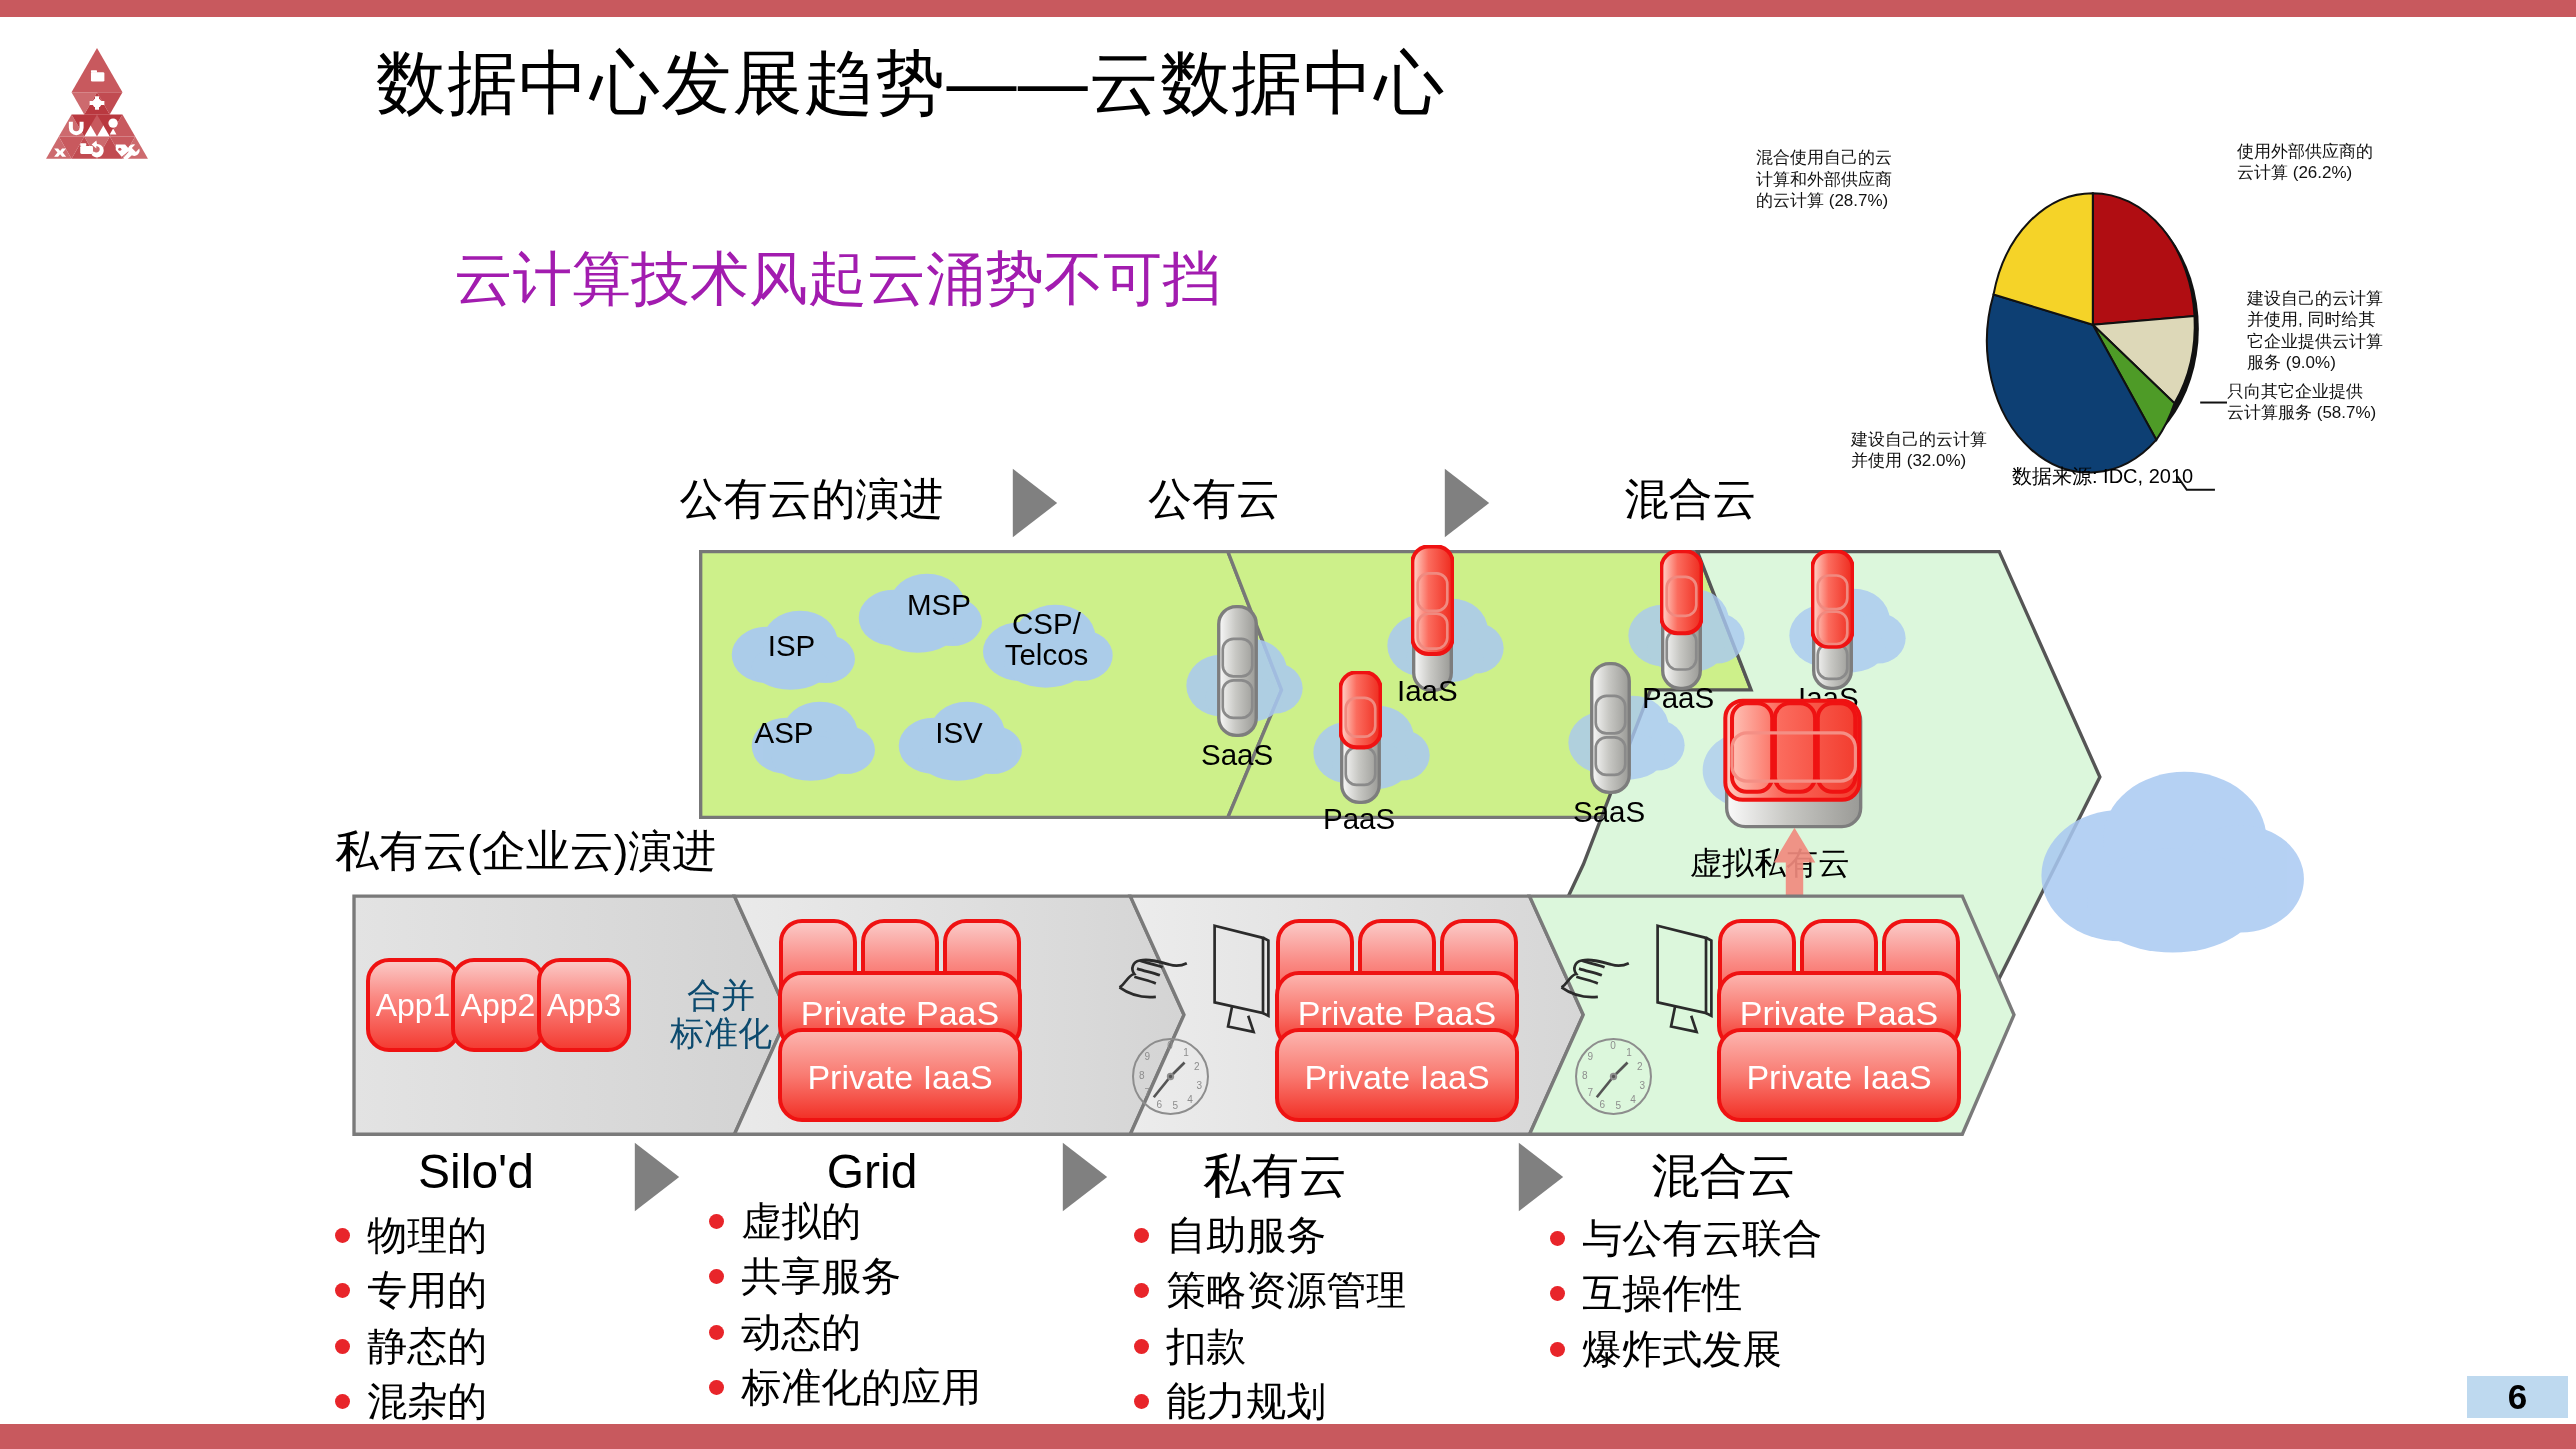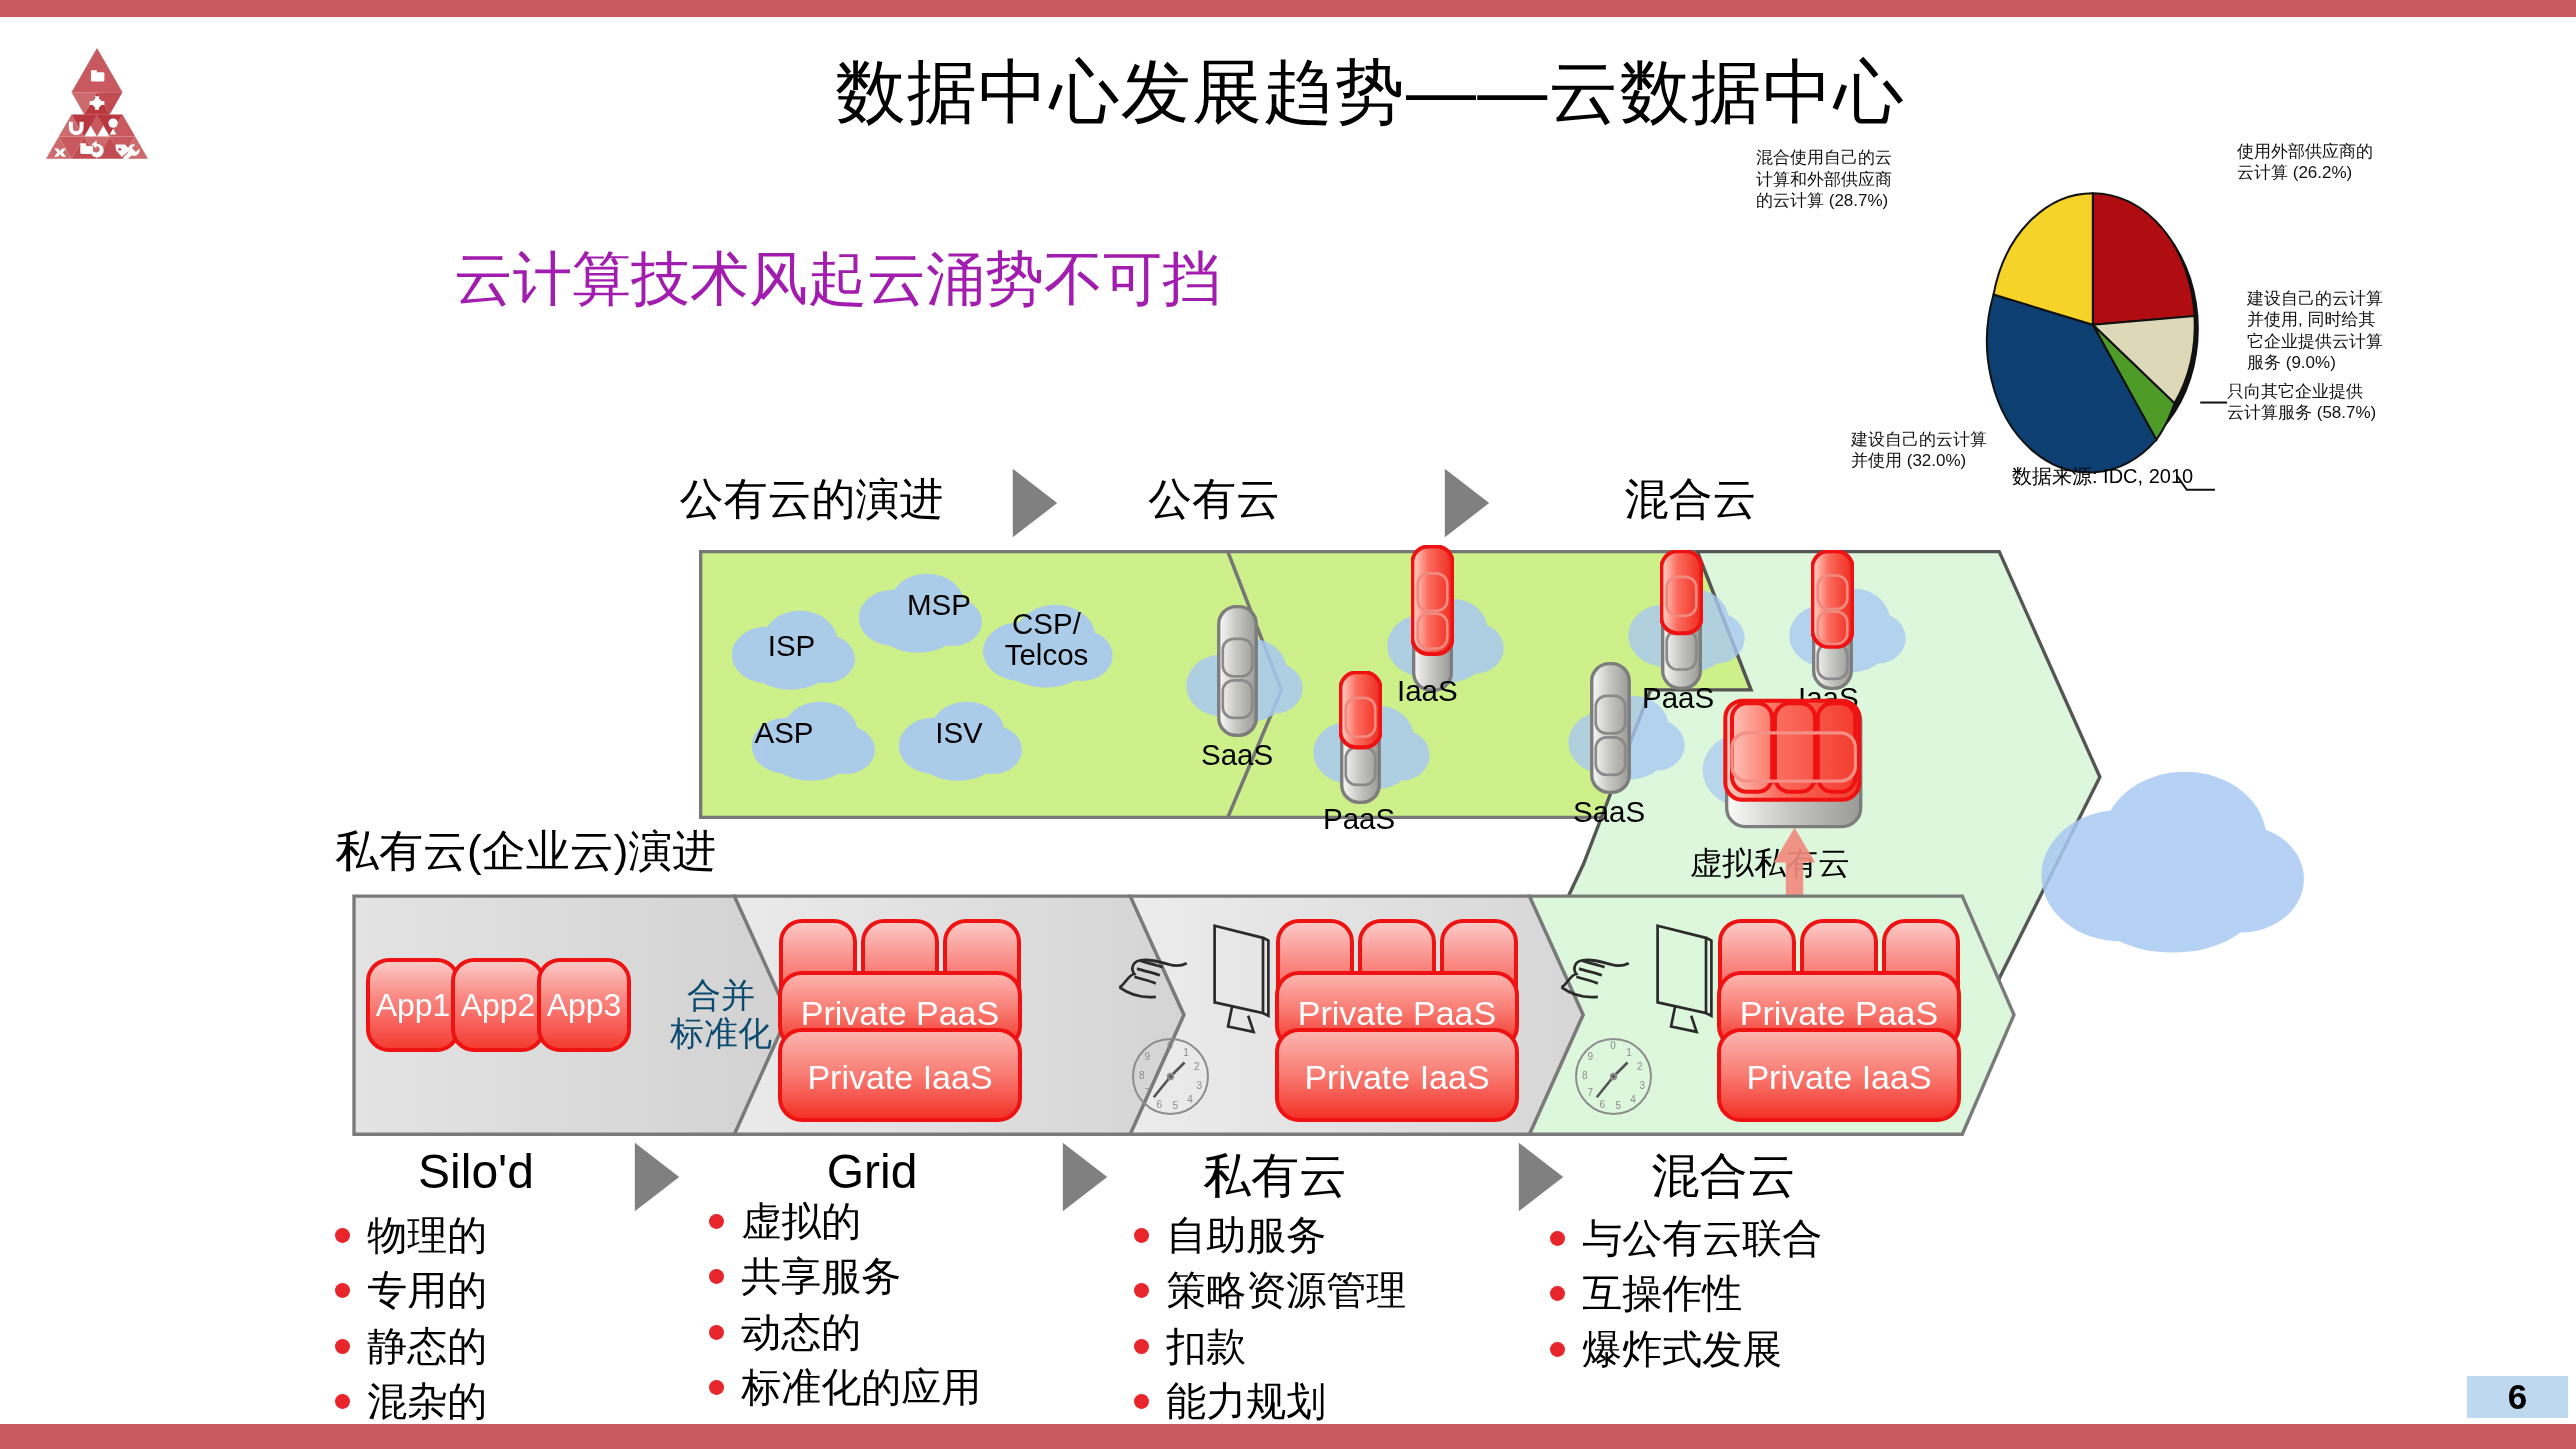--- a/index.html
+++ b/index.html
@@ -7,21 +7,21 @@
        font-family:"Liberation Sans","DejaVu Sans",sans-serif;}
 
   
   .band-top{position:absolute;left:0;top:0;width:2576px;height:17.4px;background:#c8595e;}
   .band-bottom{position:absolute;left:0;bottom:0;width:2576px;height:25.5px;background:#c8595e;}
 
   
   .logo{position:absolute;left:42px;top:44px;width:110px;height:118px;}
 
   
-  .slide-title{position:absolute;left:376px;top:56px;width:1529px;text-align:right;
+  .slide-title{position:absolute;left:376px;top:47px;width:1529px;text-align:left;
     font-size:70px;line-height:1.05;color:#000;letter-spacing:1.3px;white-space:nowrap;}
   .slide-subtitle{position:absolute;left:443px;top:247px;width:1006px;
     font-size:59px;line-height:1.1;color:#a21caf;white-space:nowrap;margin-left:11px;}
 
   
   .pie-wrap{position:absolute;left:1717px;top:134px;width:859px;height:376px;}
   .pie-source{position:absolute;left:2012px;top:463px;font-size:20px;color:#000;white-space:nowrap;}
   .pie-label{position:absolute;font-size:17px;line-height:1.25;color:#111;}
 
   

